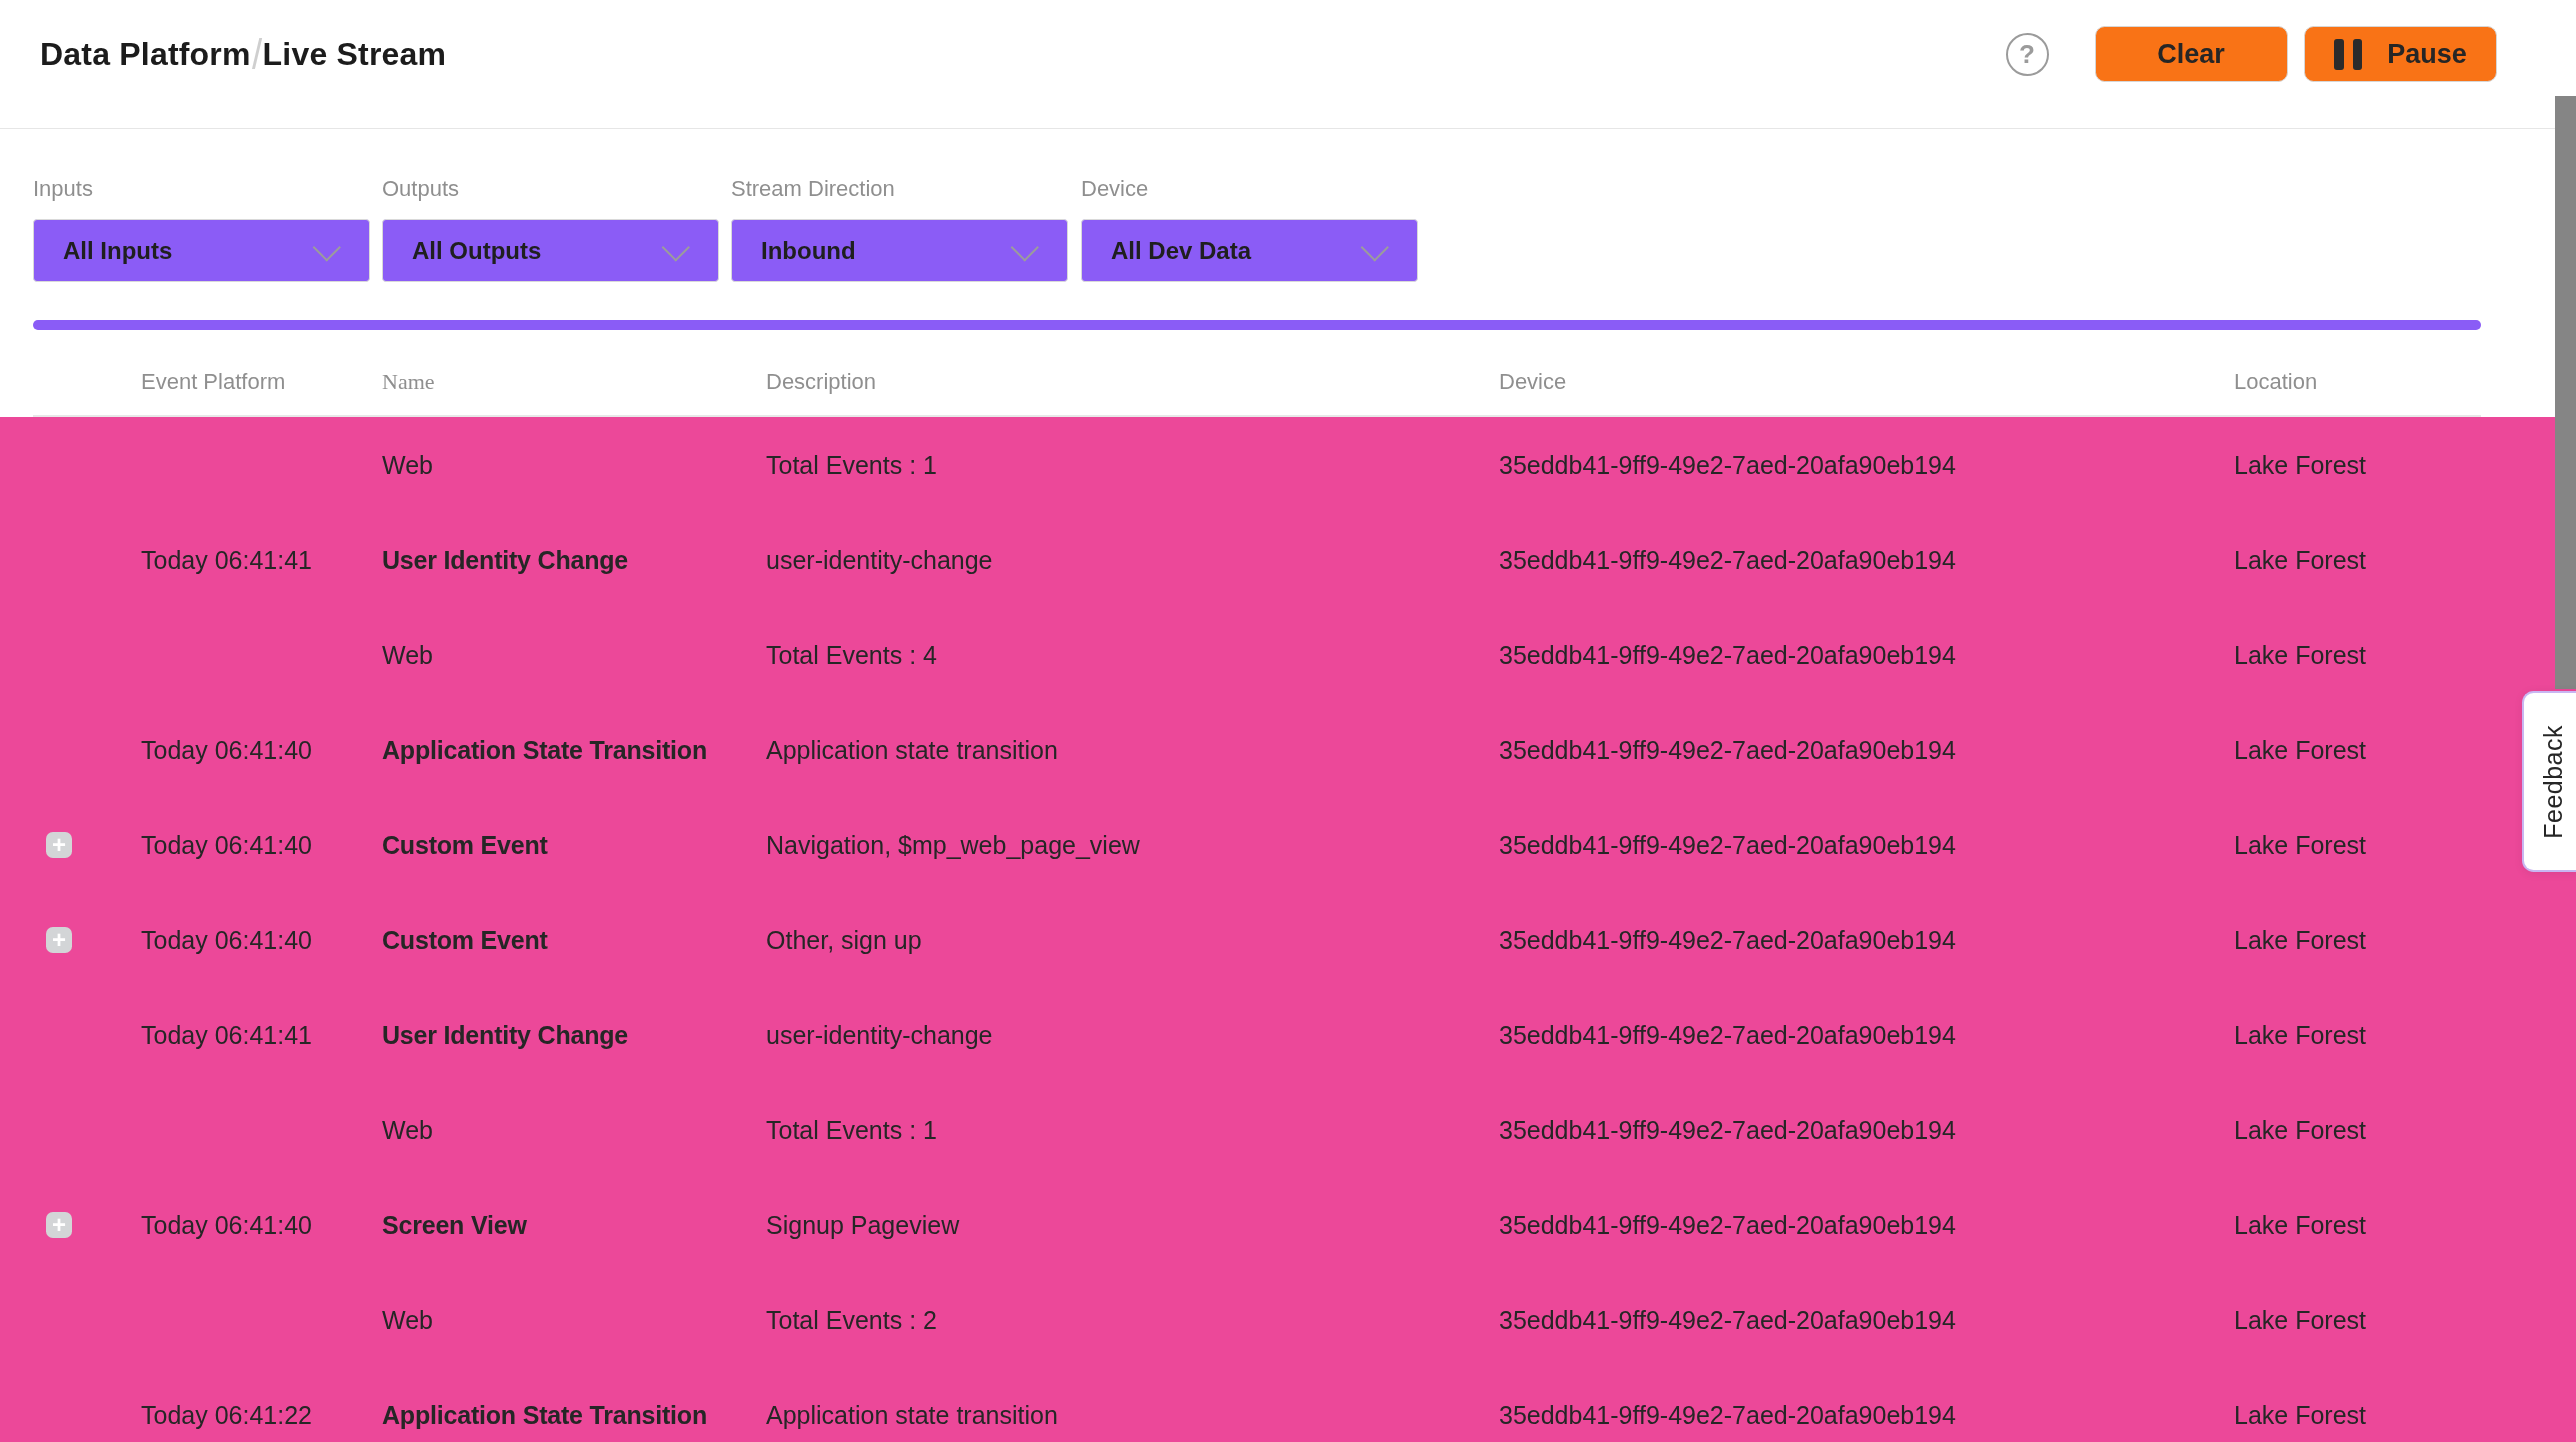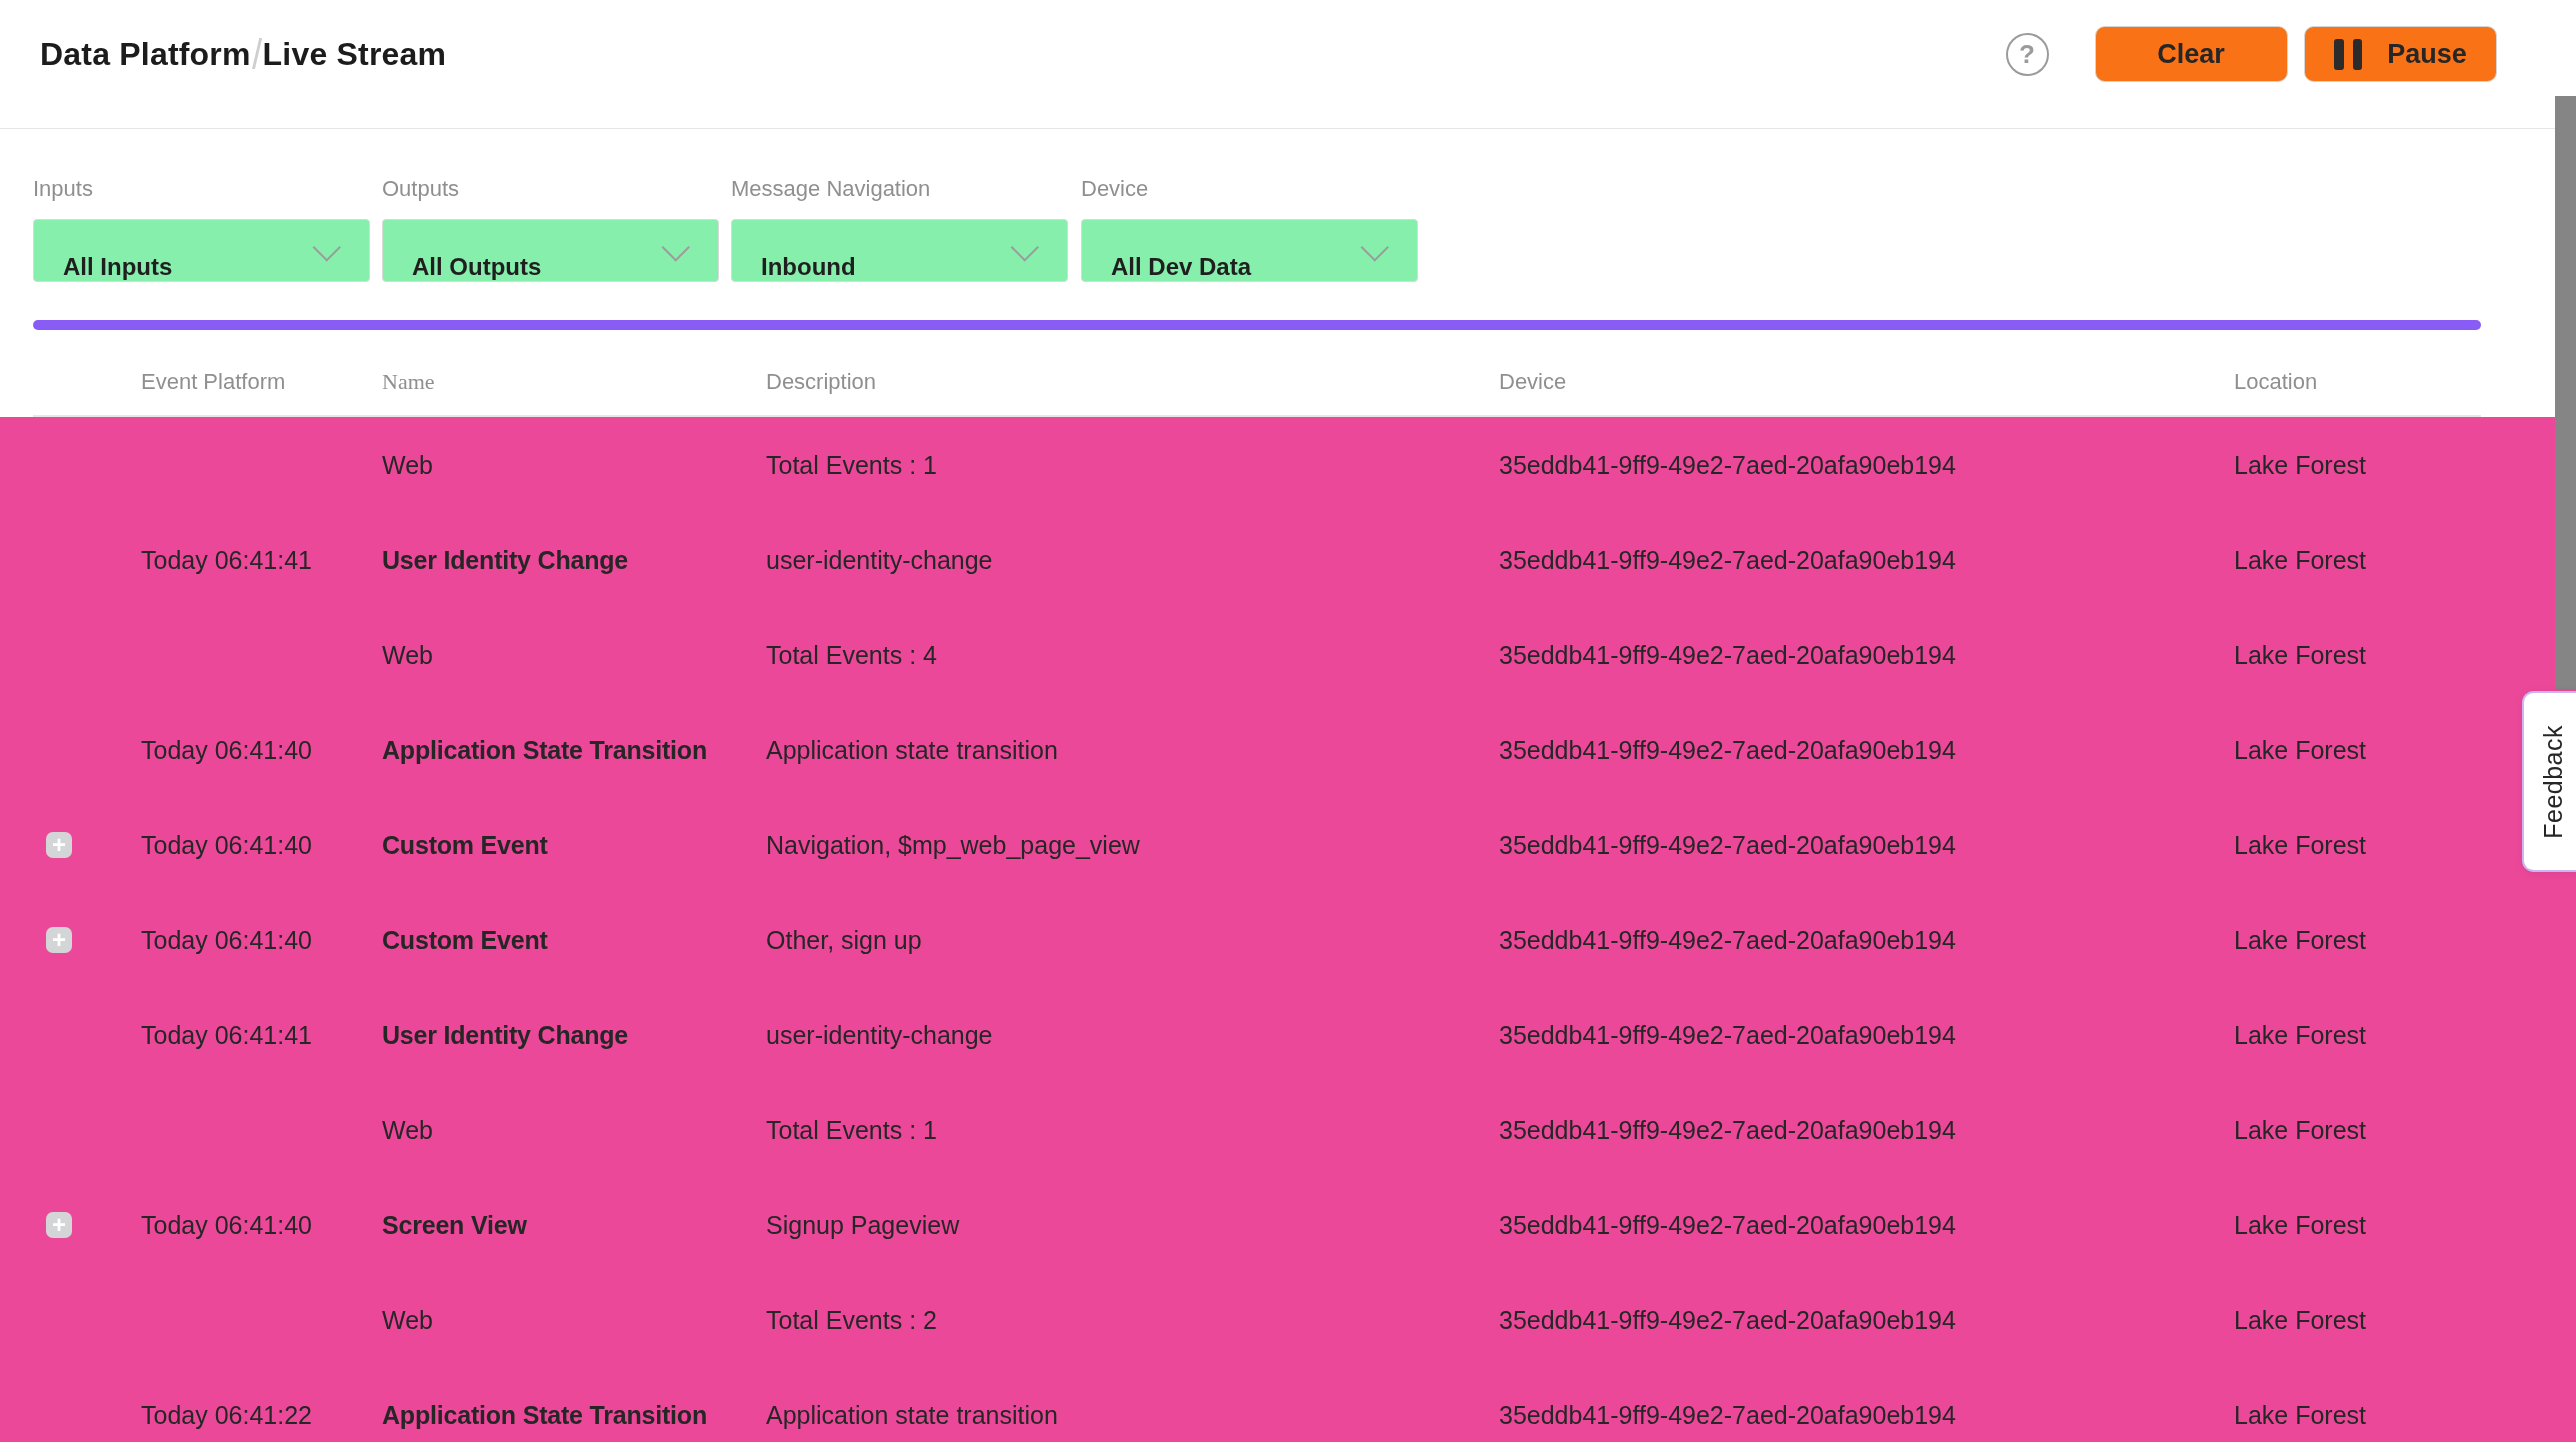--- a/index.html
+++ b/index.html
@@ -75,23 +75,23 @@
   .filter-group:nth-of-type(2) { left: 382px; }
   .filter-group:nth-of-type(3) { left: 731px; }
   .filter-group:nth-of-type(4) { left: 1081px; }
   .filter-label { font-size: 22px; color: #8f8f8f; line-height: 22px; }
   .filter-select {
     position: relative;
     margin-top: 19.4px;
     height: 63px;
     border: 1.9px solid #d9d9d9;
     border-radius: 3.9px;
-    background: #86efac;
+    background: #8b5cf6;
     display: flex;
-    align-items: flex-end;
+    align-items: center;
     padding-left: 29px;
     box-sizing: border-box;
     cursor: pointer;
   }
   .filter-value { font-size: 24px; font-weight: 700; color: #1f1f1f; }
   .chevron {
     position: absolute;
     right: 33px;
     top: 50%;
     width: 17.5px; height: 17.5px;
@@ -235,21 +235,21 @@
       </div>
     </div>
     <div class="filter-group">
       <div class="filter-label">Outputs</div>
       <div class="filter-select">
         <span class="filter-value">All Outputs</span>
         <span class="chevron"></span>
       </div>
     </div>
     <div class="filter-group">
-      <div class="filter-label">Message Navigation</div>
+      <div class="filter-label">Stream Direction</div>
       <div class="filter-select">
         <span class="filter-value">Inbound</span>
         <span class="chevron"></span>
       </div>
     </div>
     <div class="filter-group">
       <div class="filter-label">Device</div>
       <div class="filter-select">
         <span class="filter-value">All Dev Data</span>
         <span class="chevron"></span>

